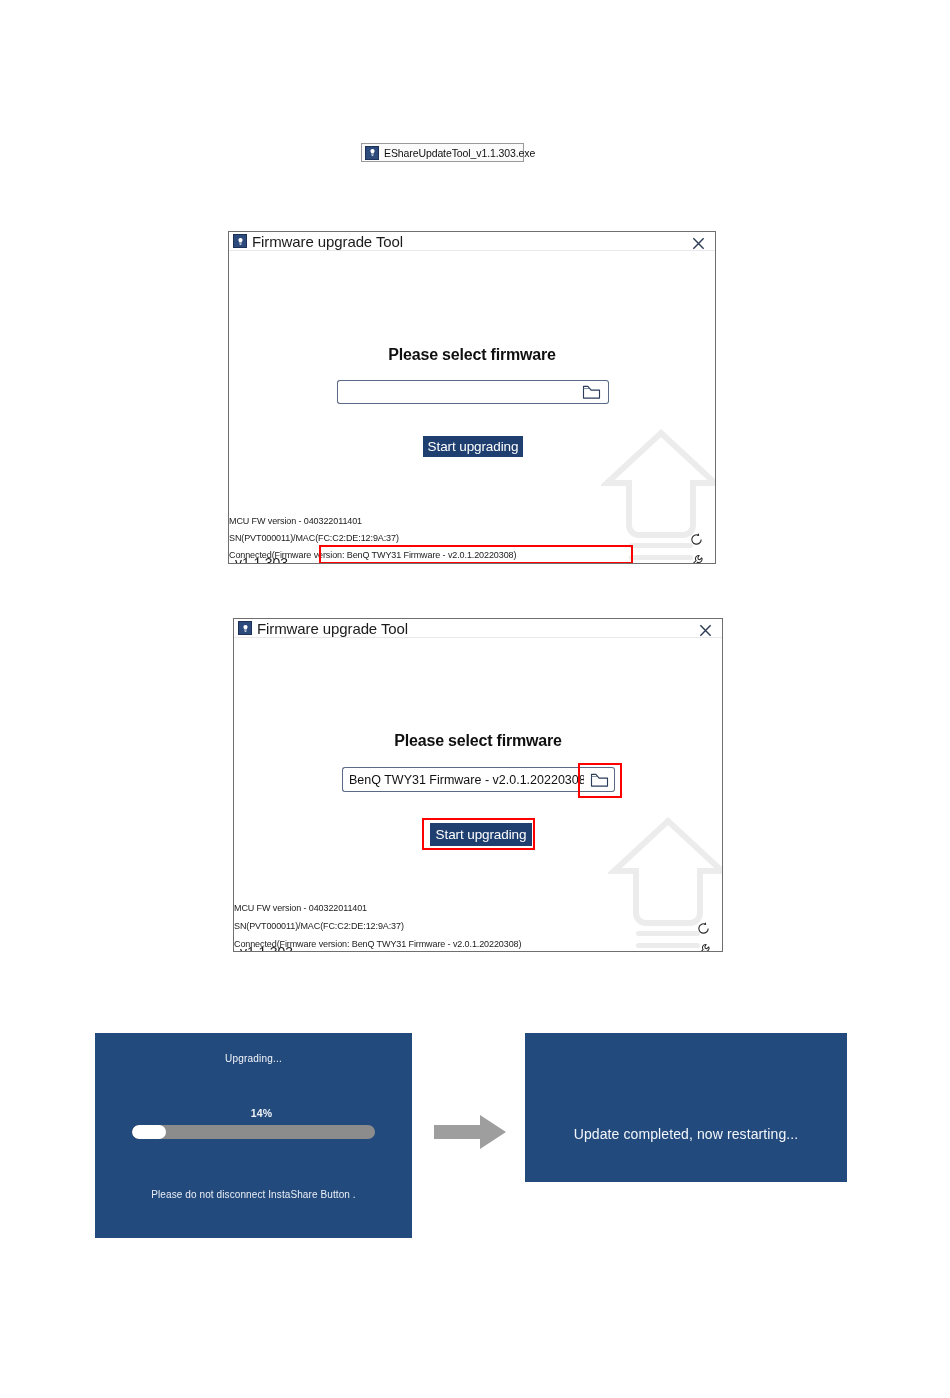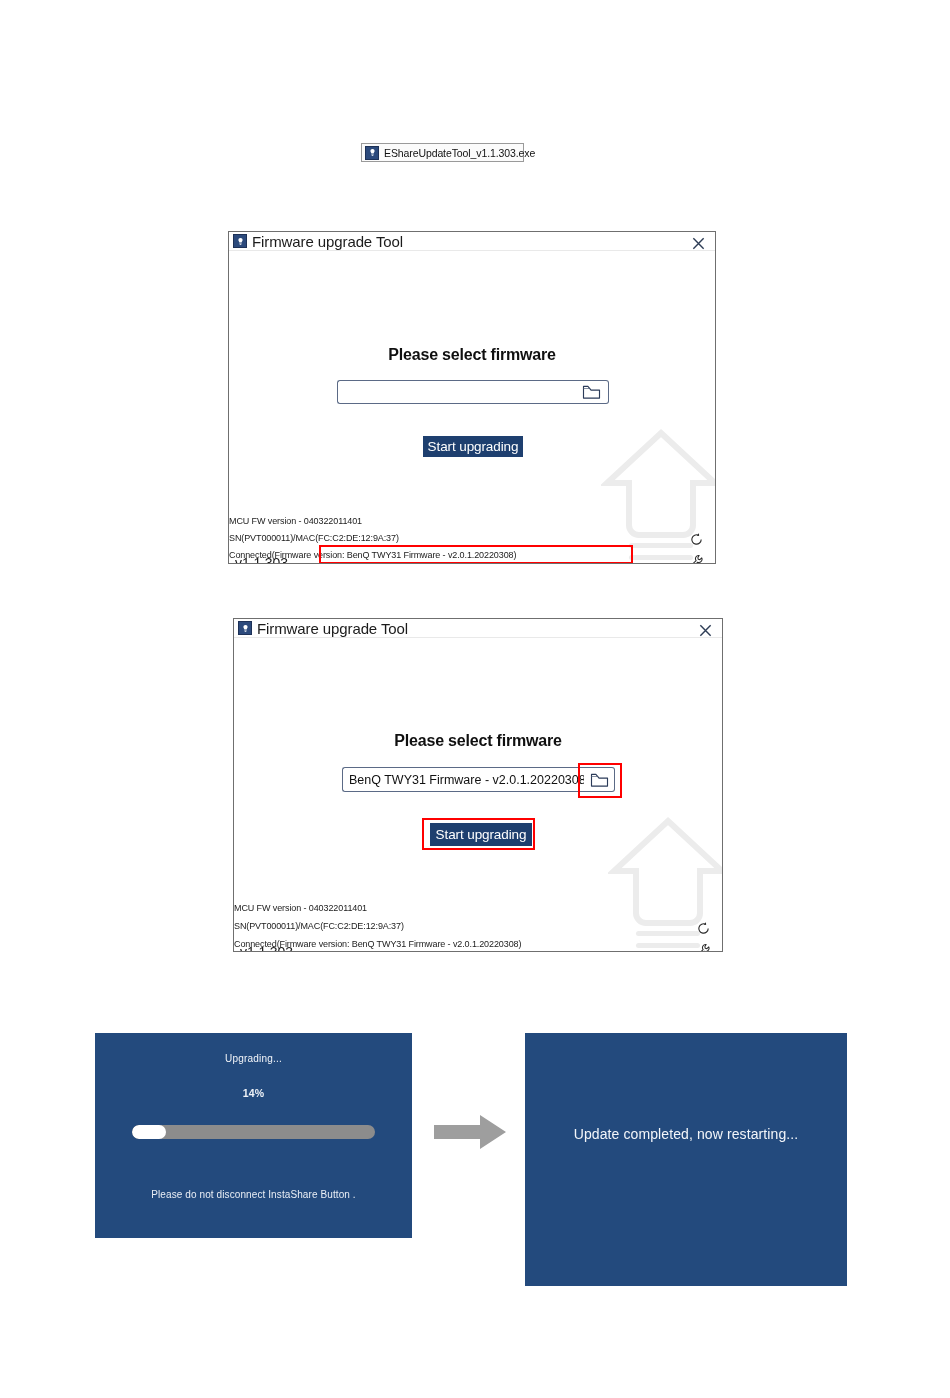--- a/index.html
+++ b/index.html
@@ -331,28 +331,28 @@
       </svg>
     </div>
 
     <div class="redbox" style="left:344px;top:125px;width:44px;height:35px;"></div>
     <div class="redbox" style="left:188px;top:180px;width:113px;height:32px;"></div>
   </div>
 </div>
 
 <div class="blue-panel" id="panel-progress" style="left:95px;top:1033px;width:317px;height:205px;">
   <div class="panel-title" style="top:20px;">Upgrading...</div>
-  <div class="panel-pct" style="top:54px;">14%</div>
+  <div class="panel-pct" style="top:74px;padding-left:8px;">14%</div>
   <div class="progress-track" id="prog-track" style="left: 37px; top: 92px; width: 243px; height: 14px; background: rgb(140, 140, 140);">
     <div class="progress-fill" id="prog-fill" style="width: 14%; background: rgb(255, 255, 255);"></div>
   </div>
   <div class="panel-note" style="top:156px;">Please do not disconnect InstaShare Button .</div>
 </div>
 
 <div class="abs" id="flow-arrow">
   <svg width="80" height="38" viewBox="0 0 80 38" aria-hidden="true">
     <path d="M4 12 L50 12 L50 2 L76 19 L50 36 L50 26 L4 26 Z" fill="#9e9e9e"></path>
   </svg>
 </div>
 
-<div class="blue-panel" id="panel-complete" style="left:525px;top:1033px;width:322px;height:253px;">
+<div class="blue-panel" id="panel-complete" style="left:525px;top:1033px;width:322px;height:149px;">
   <div class="panel-centertext" style="top:93px;">Update completed, now restarting...</div>
 </div>
 
 </body></html>

